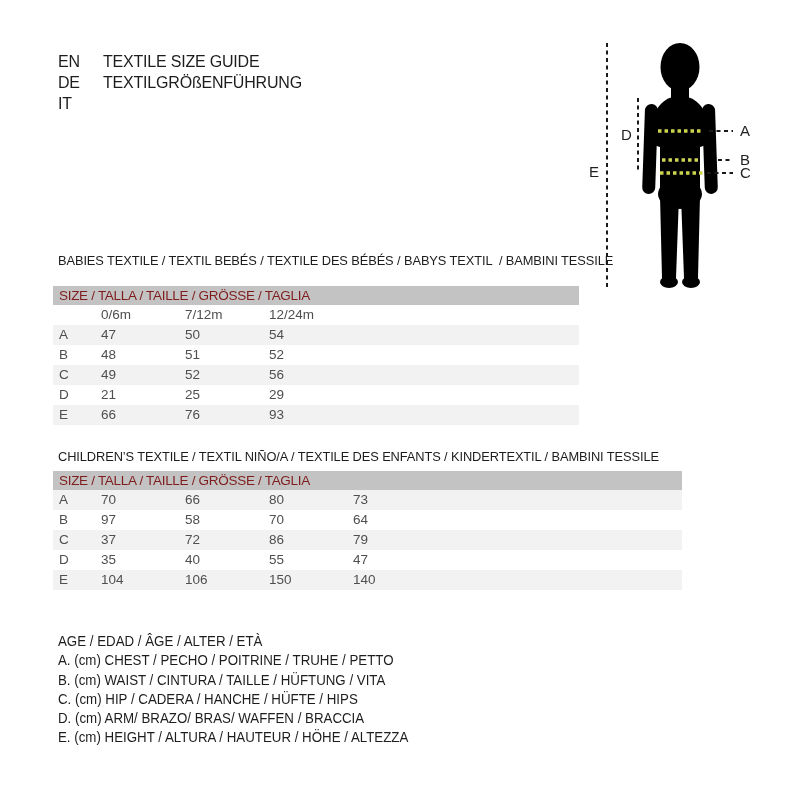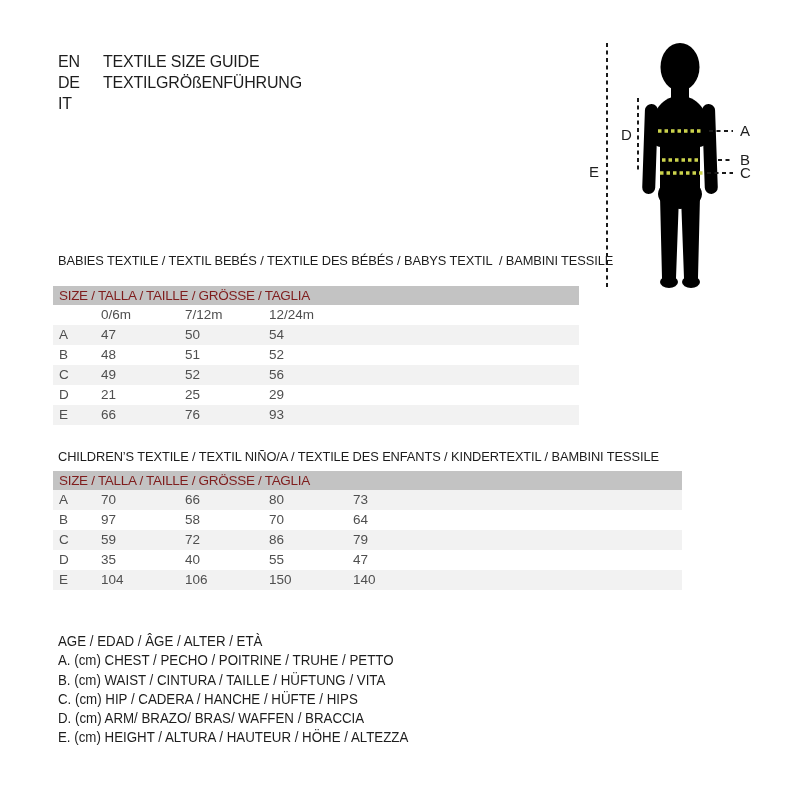--- a/index.html
+++ b/index.html
@@ -157,21 +157,21 @@
       </div>
       <div class="t-row">
         <span class="t-label">B</span>
         <span class="t-cell">97</span>
         <span class="t-cell">58</span>
         <span class="t-cell">70</span>
         <span class="t-cell">64</span>
       </div>
       <div class="t-row striped">
         <span class="t-label">C</span>
-        <span class="t-cell">59</span>
+        <span class="t-cell">37</span>
         <span class="t-cell">72</span>
         <span class="t-cell">86</span>
         <span class="t-cell">79</span>
       </div>
       <div class="t-row">
         <span class="t-label">D</span>
         <span class="t-cell">35</span>
         <span class="t-cell">40</span>
         <span class="t-cell">55</span>
         <span class="t-cell">47</span>

